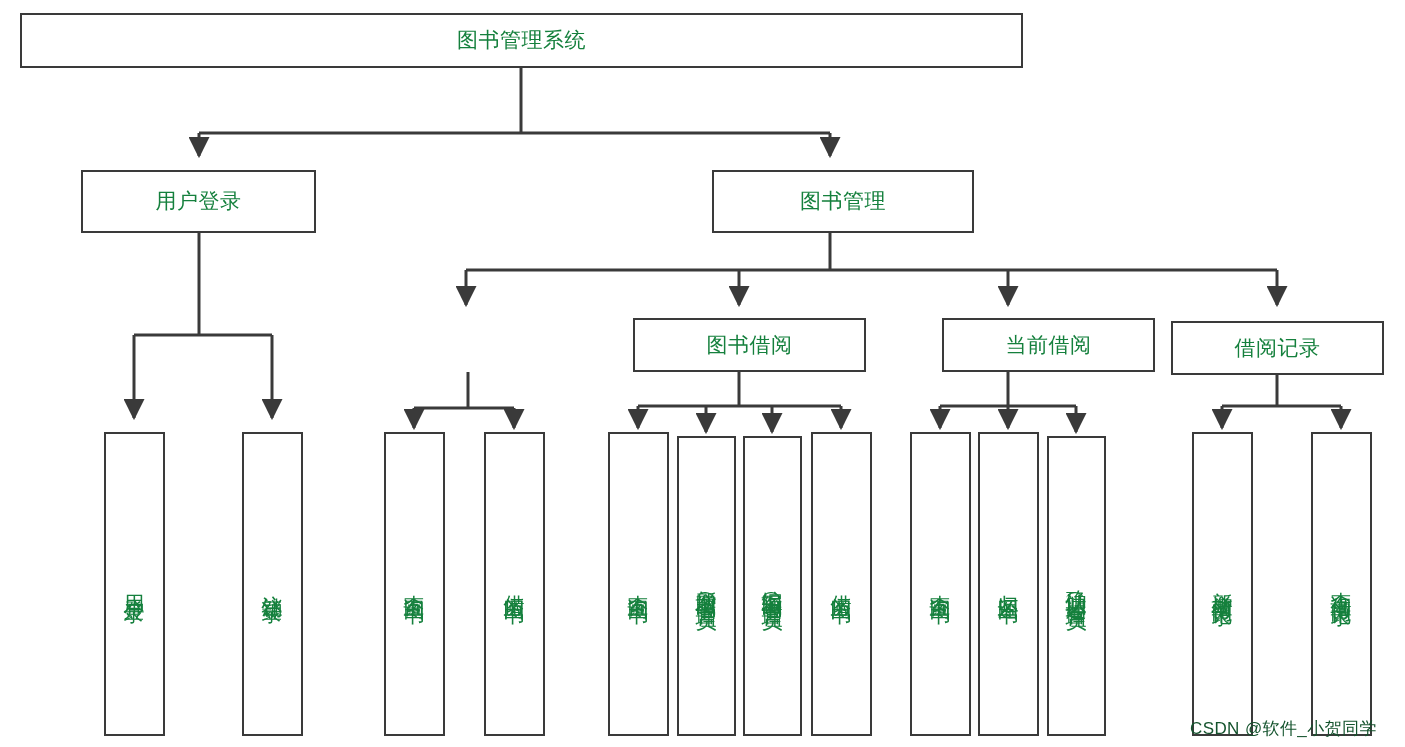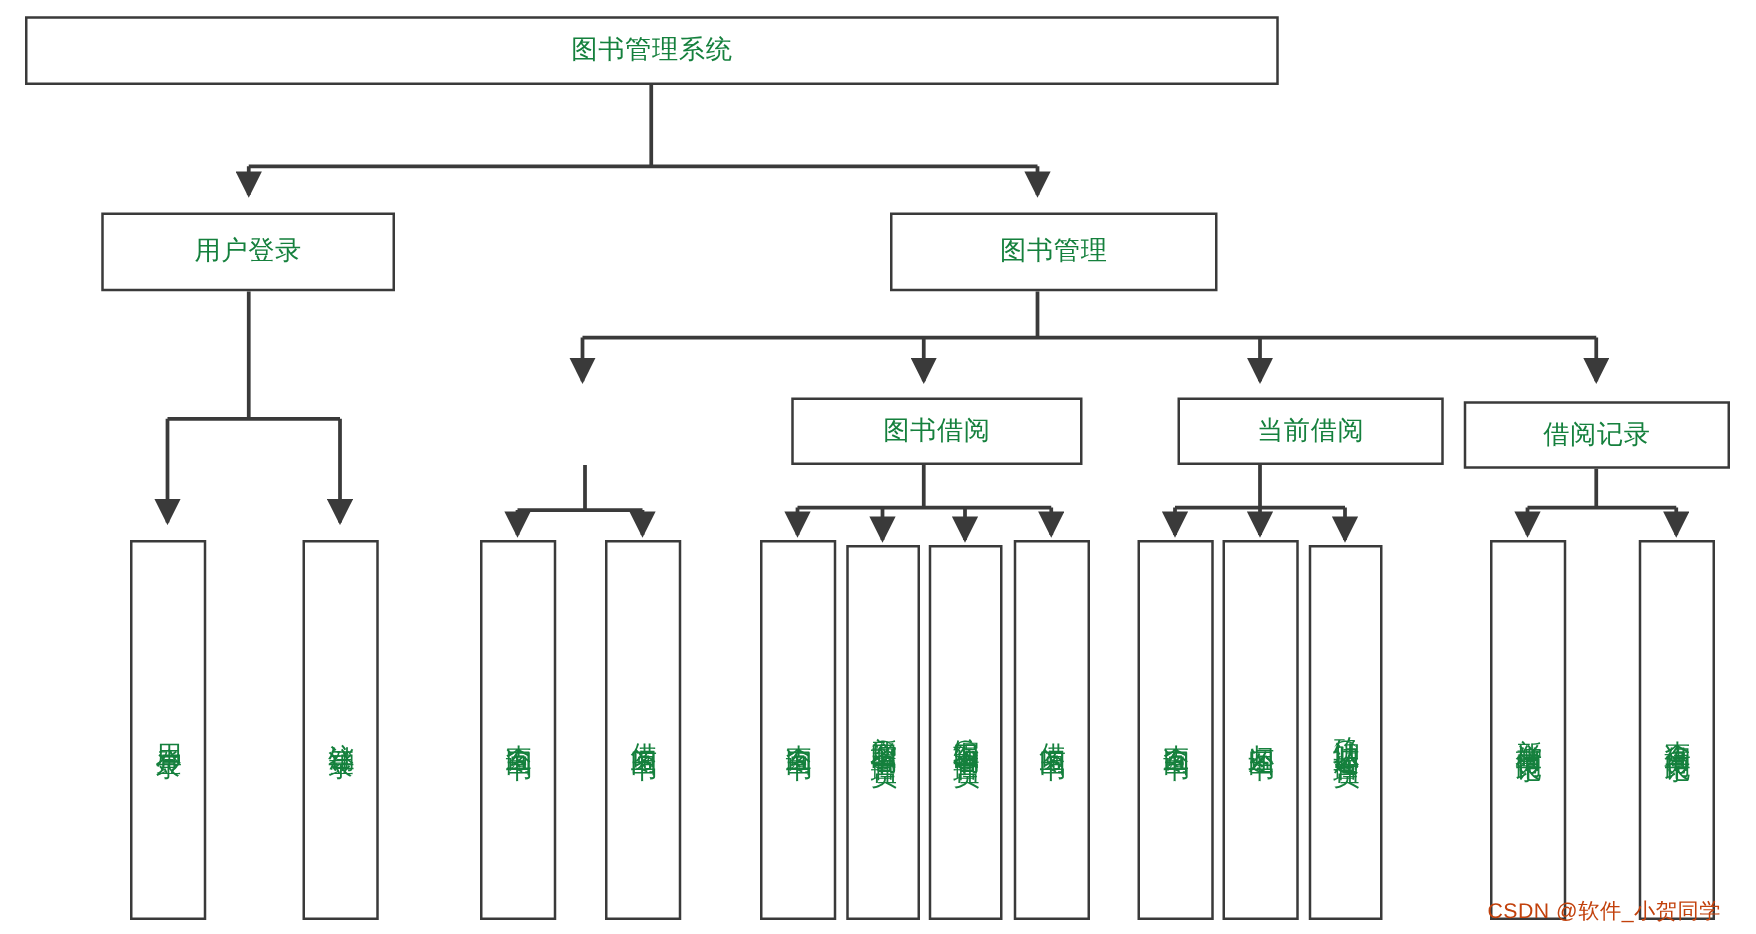--- a/index.html
+++ b/index.html
@@ -50,21 +50,21 @@
   }
   .node.vertical .label {
     writing-mode: vertical-rl;
     text-orientation: upright;
     font-size: 21px;
     letter-spacing: 3px;
     line-height: 1;
   }
   .watermark {
     position: absolute;
-    color: #c2410c;
+    color: #14532d;
     font-size: 17px;
     letter-spacing: 0.4px;
     white-space: nowrap;
     pointer-events: none;
   }
 </style>
 </head>
 <body>
 
 <div id="canvas">

